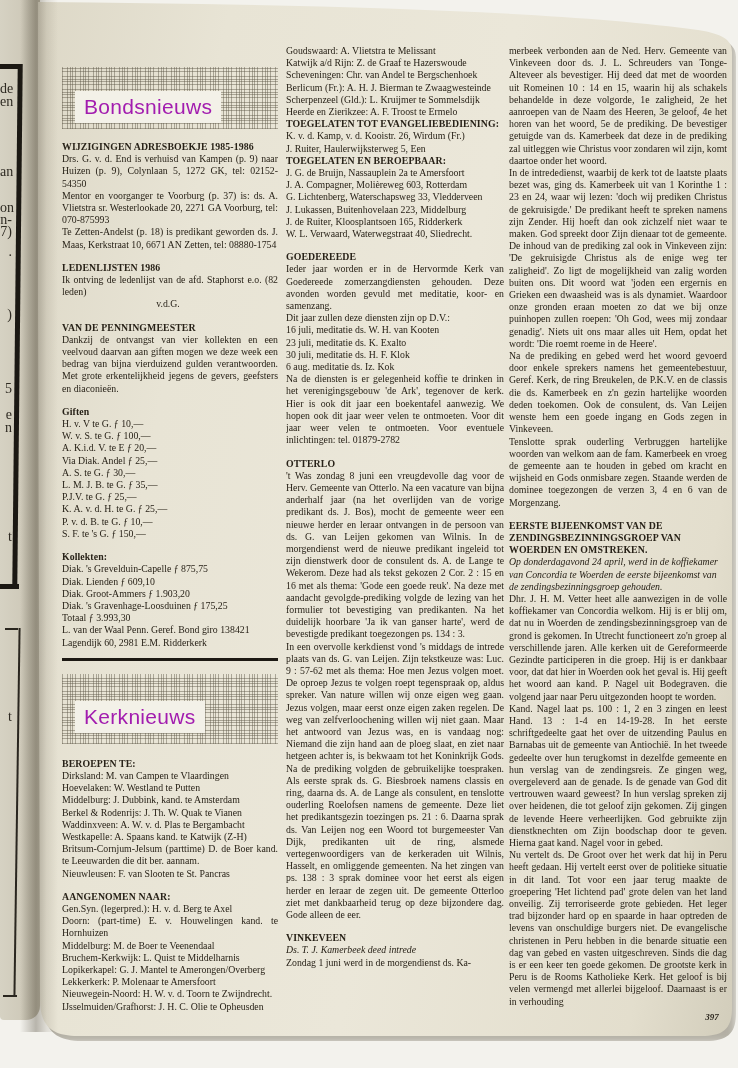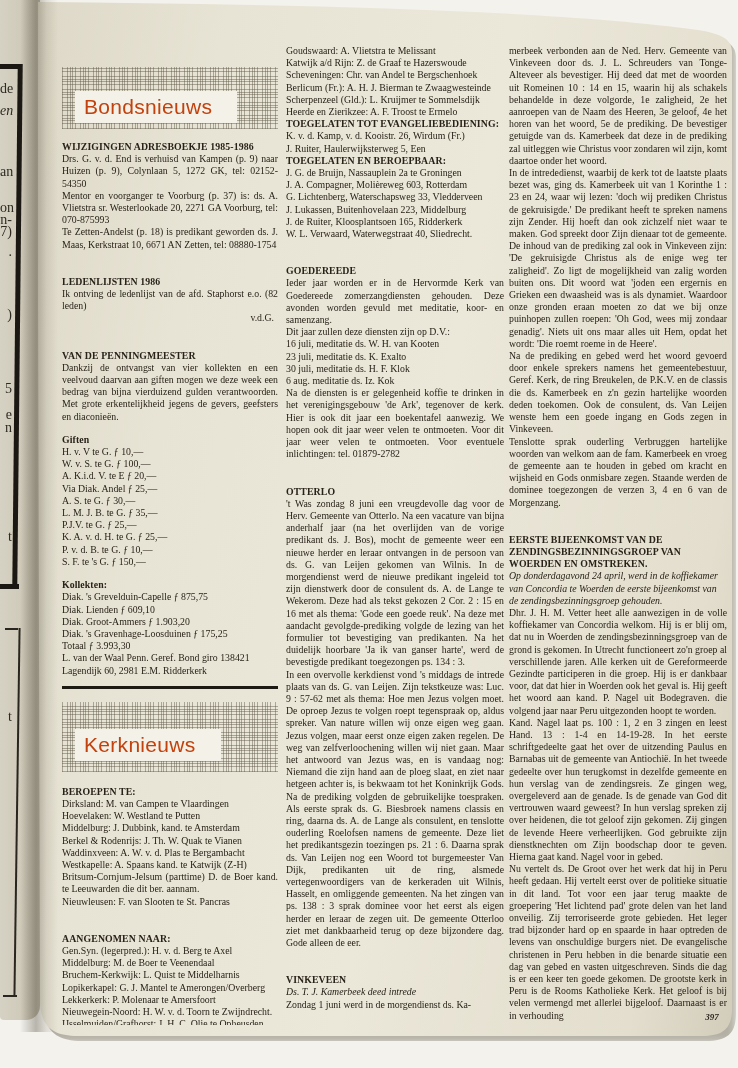--- a/index.html
+++ b/index.html
@@ -32,57 +32,57 @@
      clip-path:path("M 0 2 C 250 4 520 10 660 30 C 685 34 694 40 694 52 L 694 1008 C 694 1028 686 1036 664 1036 L 40 1036 C 14 1036 2 1026 2 1000 L 0 300 Z");}
 
   
   .col{position:absolute;top:45px;width:218px;height:980px;overflow:hidden;
        font-size:9.8px;line-height:12.2px;color:#282218;}
   [data-col="col1"]{left:24px;width:216px;}
   [data-col="col2"]{left:248px;}
   [data-col="col3"]{left:471px;}
 
   .h,.h0,.hs{font-weight:700;letter-spacing:.1px;}
-  .h{margin-top:25px;}
+  .h{margin-top:11px;}
   .hs{margin-top:11px;}
   .p,.line{text-align:justify;}
   .pi{font-style:italic;}
-  .sig{text-align:right;padding-right:4px;}
+  .sig{text-align:center;padding-right:4px;}
   .rule{height:0;border-top:3px solid #1d1913;margin-top:9px;}
 
   
   .logo{position:relative;height:62px;margin:13px 0 12px;
      background-image:
        repeating-linear-gradient(0deg, rgba(92,86,70,.45) 0 .8px, rgba(0,0,0,0) .8px 2.6px),
        repeating-linear-gradient(90deg, rgba(92,86,70,.45) 0 .8px, rgba(0,0,0,0) .8px 2.6px);}
   .logo.tall{height:70px;margin-bottom:14px;}
   .col .logo:first-child{margin-top:22px;}
   .logo-inner{position:absolute;left:13px;top:24px;height:32px;background:#f3f1e8;
-     display:flex;align-items:center;padding:0 25px 0 9px;
-     font-family:"Liberation Sans","DejaVu Sans",sans-serif;font-size:21px;letter-spacing:.3px;color:#c2410c;}
+     display:flex;align-items:center;padding:0 9px 0 9px;
+     font-family:"Liberation Sans","DejaVu Sans",sans-serif;font-size:21px;letter-spacing:.3px;color:#a21caf;}
   .logo.tall .logo-inner{top:27px;}
 
   .pagenum{position:absolute;left:659px;top:1012px;width:30px;text-align:center;
      font-size:9px;font-weight:700;font-style:italic;color:#2a251c;}
 </style>
 </head>
 <body>
 
 <div class="scene">
 
   <div class="prev-page">
     <div class="frame-v"></div>
     <div class="frame-stub-t"></div>
     <div class="frame-stub-b"></div>
     <div class="frame-thin-v"></div>
     <div class="frame-thin-t"></div>
     <div class="frame-thin-b"></div>
     <div>
         <div class="frag" style="top: 84px;">de</div>
-        <div class="frag" style="top: 106px; font-style: italic;">en</div>
+        <div class="frag" style="top: 97px;">en</div>
         <div class="frag" style="top: 167px;">an</div>
         <div class="frag" style="top: 203px;">on</div>
         <div class="frag" style="top: 215px;">n-</div>
         <div class="frag" style="top: 227px;">7)</div>
         <div class="frag" style="top: 247px;">.</div>
         <div class="frag" style="top: 310px;">)</div>
         <div class="frag" style="top: 384px;">5</div>
         <div class="frag" style="top: 410px;">e</div>
         <div class="frag" style="top: 423px;">n</div>
         <div class="frag" style="top: 532px;">t</div>
@@ -139,39 +139,40 @@
         <div class="line">Dirksland: M. van Campen te Vlaardingen</div>
         <div class="line">Hoevelaken: W. Westland te Putten</div>
         <div class="line">Middelburg: J. Dubbink, kand. te Amsterdam</div>
         <div class="line">Berkel &amp; Rodenrijs: J. Th. W. Quak te Vianen</div>
         <div class="line">Waddinxveen: A. W. v. d. Plas te Bergambacht</div>
         <div class="line">Westkapelle: A. Spaans kand. te Katwijk (Z-H)</div>
         <div class="line">Britsum-Cornjum-Jelsum (parttime) D. de Boer kand. te Leeuwarden die dit ber. aannam.</div>
         <div class="line">Nieuwleusen: F. van Slooten te St. Pancras</div>
         <div class="h">AANGENOMEN NAAR:</div>
         <div class="line">Gen.Syn. (legerpred.): H. v. d. Berg te Axel</div>
+        <div class="line">Doorn: (part-time) E. v. Houwelingen kand. te Hornhuizen</div>
         <div class="line">Middelburg: M. de Boer te Veenendaal</div>
         <div class="line">Bruchem-Kerkwijk: L. Quist te Middelharnis</div>
         <div class="line">Lopikerkapel: G. J. Mantel te Amerongen/Overberg</div>
         <div class="line">Lekkerkerk: P. Molenaar te Amersfoort</div>
         <div class="line">Nieuwegein-Noord: H. W. v. d. Toorn te Zwijndrecht.</div>
         <div class="line">IJsselmuiden/Grafhorst: J. H. C. Olie te Opheusden</div>
       </div>
     <div class="col" data-col="col2">
         <div class="line">Goudswaard: A. Vlietstra te Melissant</div>
         <div class="line">Katwijk a/d Rijn: Z. de Graaf te Hazerswoude</div>
         <div class="line">Scheveningen: Chr. van Andel te Bergschenhoek</div>
         <div class="line">Berlicum (Fr.): A. H. J. Bierman te Zwaagwesteinde</div>
         <div class="line">Scherpenzeel (Gld.): L. Kruijmer te Sommelsdijk</div>
         <div class="line">Heerde en Zierikzee: A. F. Troost te Ermelo</div>
         <div class="h0">TOEGELATEN TOT EVANGELIEBEDIENING:</div>
         <div class="line">K. v. d. Kamp, v. d. Kooistr. 26, Wirdum (Fr.)</div>
         <div class="line">J. Ruiter, Haulerwijksterweg 5, Een</div>
         <div class="h0">TOEGELATEN EN BEROEPBAAR:</div>
-        <div class="line">J. G. de Bruijn, Nassauplein 2a te Groningen</div>
+        <div class="line">J. G. de Bruijn, Nassauplein 2a te Amersfoort</div>
         <div class="line">J. A. Compagner, Molièreweg 603, Rotterdam</div>
         <div class="line">G. Lichtenberg, Waterschapsweg 33, Vledderveen</div>
         <div class="line">J. Lukassen, Buitenhovelaan 223, Middelburg</div>
         <div class="line">J. de Ruiter, Kloosplantsoen 165, Ridderkerk</div>
         <div class="line">W. L. Verwaard, Waterwegstraat 40, Sliedrecht.</div>
         <div class="h">GOEDEREEDE</div>
         <div class="p">Ieder jaar worden er in de Hervormde Kerk van Goedereede zomerzangdiensten gehouden. Deze avonden worden gevuld met meditatie, koor- en samenzang.</div>
         <div class="p">Dit jaar zullen deze diensten zijn op D.V.:</div>
         <div class="line">16 juli, meditatie ds. W. H. van Kooten</div>
         <div class="line">23 juli, meditatie ds. K. Exalto</div>

